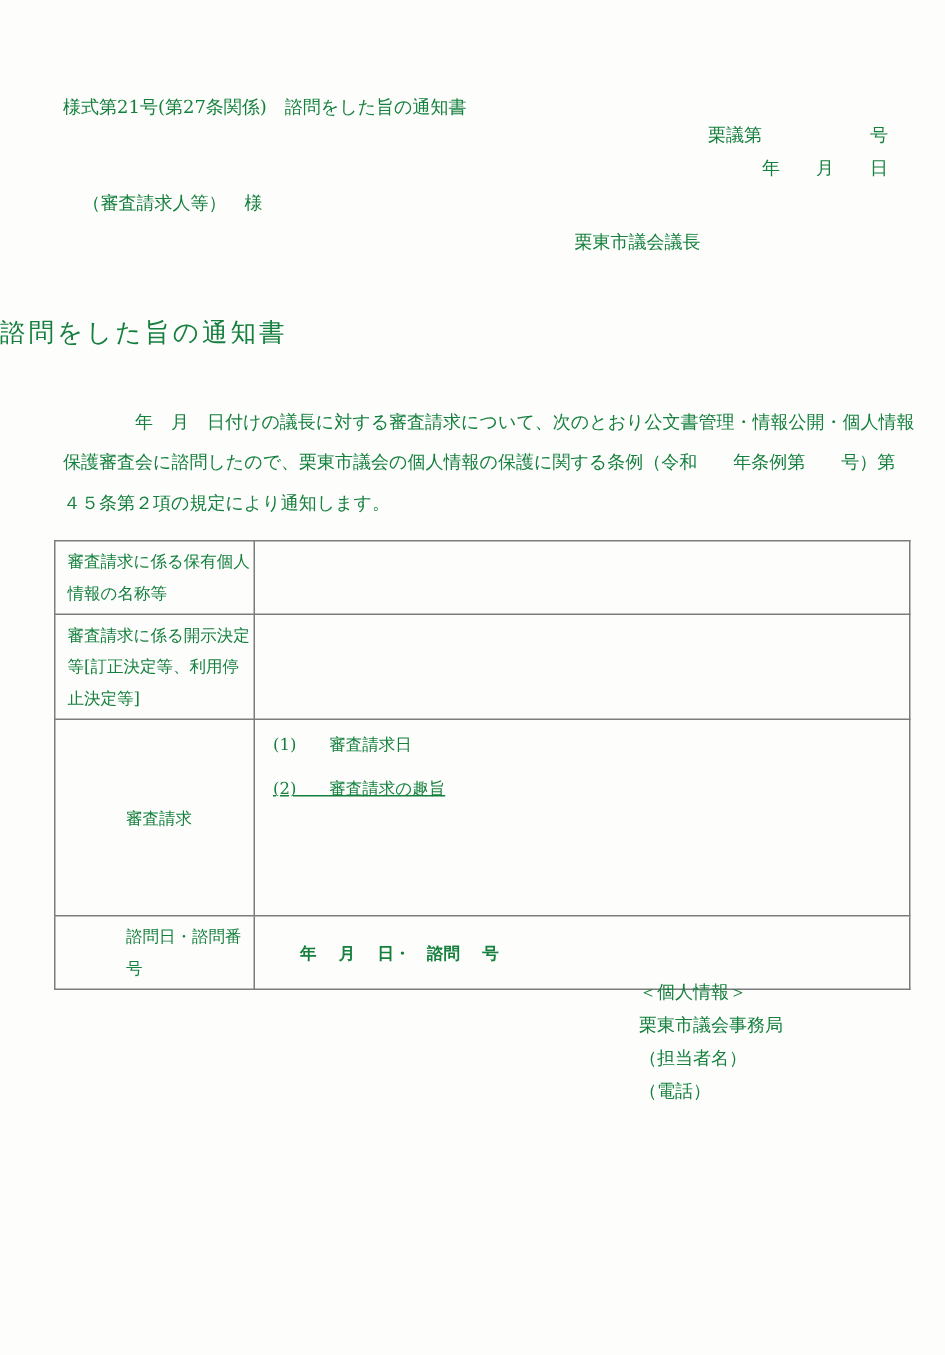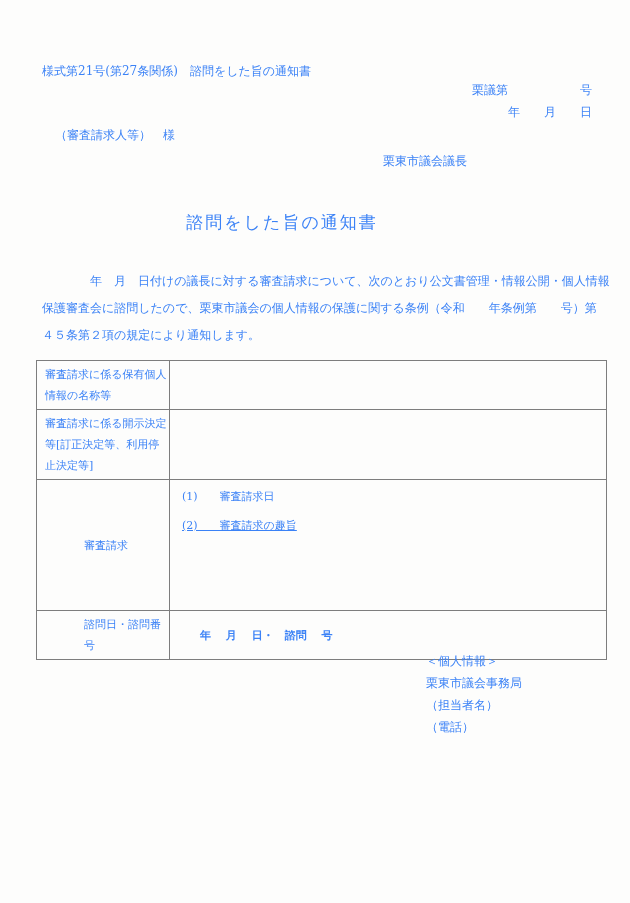--- a/index.html
+++ b/index.html
@@ -6,21 +6,21 @@
     margin: 0;
     padding: 0;
     background: #fdfdfc;
   }
   .page {
     position: relative;
     width: 630px;
     height: 903px;
     background: #fdfdfc;
     font-family: "DejaVu Serif", "Liberation Serif", serif;
-    color: #3b82f6;
+    color: #15803d;
     font-size: 12px;
     overflow: hidden;
   }
   .abs { position: absolute; }
   .pre { white-space: pre; }
 
   .form-number {
     left: 42px; top: 62px;
     line-height: 18px;
   }
@@ -33,21 +33,20 @@
     left: 55px; top: 126px;
     line-height: 18px;
   }
   .sender {
     left: 383px; top: 152px;
     line-height: 18px;
   }
   .doc-title {
     left: 0; top: 208px;
     width: 564px;
-    text-align: center;
     font-size: 17px;
     letter-spacing: 2px;
     line-height: 28px;
   }
   .body-paragraph {
     left: 42px; top: 268px;
     width: 556px;
     line-height: 27px;
   }
 

